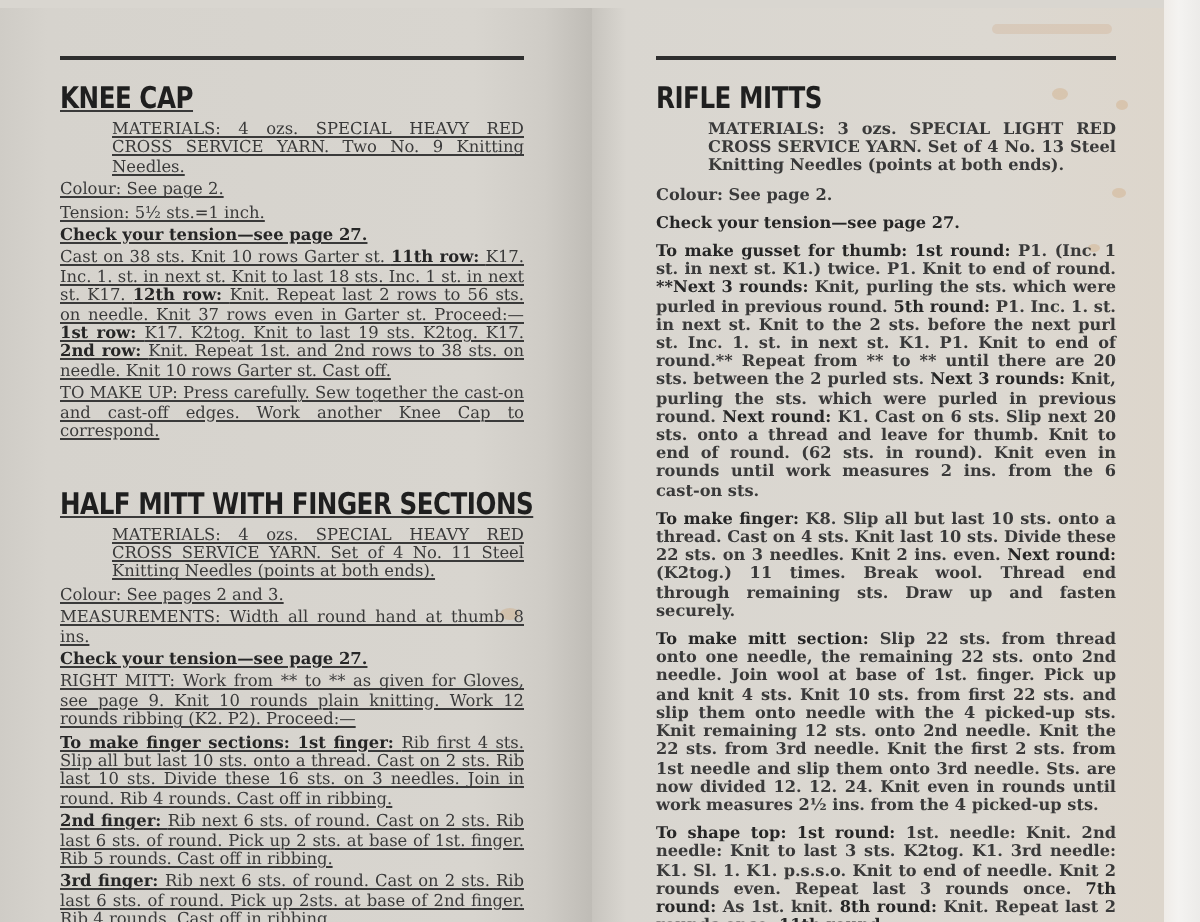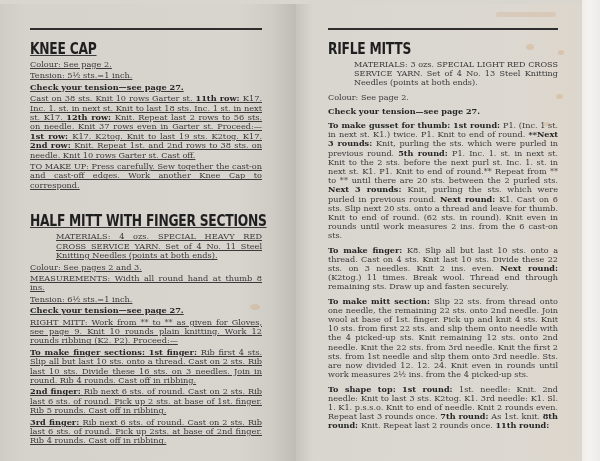--- a/index.html
+++ b/index.html
@@ -46,51 +46,51 @@
     color:#1f1f1f;
     white-space:nowrap;
   }
   p {
     margin:0 0 2px 0;
     font-size:8.2px;
     line-height:9.4px;
     text-align:justify;
   }
   p.indent { padding-left:26px; }
-  .right p { font-size:8.1px; line-height:9.2px; }
+  .right p { font-size:8.1px; line-height:9.2px;font-weight:bold; }
   .right p.gap { margin-top:5px; }
   b { color:#262626; }
 </style>
 </head>
 <body>
 
 <div class="spread">
 
   <div class="page left">
     <div class="stain" style="left:250px;top:300px;width:10px;height:6px;"></div>
     <div class="content">
       <div class="rule"></div>
 
       <section>
         <h2>KNEE CAP</h2>
+        <p class="indent">MATERIALS: 4 ozs. SPECIAL HEAVY RED CROSS SERVICE YARN. Two No. 9 Knitting Needles.</p>
         <p>Colour: See page 2.</p>
         <p>Tension: 5½ sts.=1 inch.</p>
         <p><b>Check your tension—see page 27.</b></p>
         <p>
           <span>Cast on 38 sts. Knit 10 rows Garter st. </span><b>11th row: </b><span>K17. Inc. 1. st. in next st. Knit to last 18 sts. Inc. 1 st. in next st. K17. </span><b>12th row: </b><span>Knit. Repeat last 2 rows to 56 sts. on needle. Knit 37 rows even in Garter st. Proceed:—</span><b>1st row: </b><span>K17. K2tog. Knit to last 19 sts. K2tog. K17. </span><b>2nd row: </b><span>Knit. Repeat 1st. and 2nd rows to 38 sts. on needle. Knit 10 rows Garter st. Cast off.</span>
         </p>
         <p>TO MAKE UP: Press carefully. Sew together the cast-on and cast-off edges. Work another Knee Cap to correspond.</p>
       </section>
 
       <section style="margin-top:22px;">
         <h2>HALF MITT WITH FINGER SECTIONS</h2>
         <p class="indent">MATERIALS: 4 ozs. SPECIAL HEAVY RED CROSS SERVICE YARN. Set of 4 No. 11 Steel Knitting Needles (points at both ends).</p>
         <p>Colour: See pages 2 and 3.</p>
         <p>MEASUREMENTS: Width all round hand at thumb 8 ins.</p>
-        <p>Tension: 6½ sts.=1 inch.</p>
         <p><b>Check your tension—see page 27.</b></p>
         <p>RIGHT MITT: Work from ** to ** as given for Gloves, see page 9. Knit 10 rounds plain knitting. Work 12 rounds ribbing (K2. P2). Proceed:—</p>
         <p><b>To make finger sections: 1st finger: </b><span>Rib first 4 sts. Slip all but last 10 sts. onto a thread. Cast on 2 sts. Rib last 10 sts. Divide these 16 sts. on 3 needles. Join in round. Rib 4 rounds. Cast off in ribbing.</span></p>
         <p><b>2nd finger: </b><span>Rib next 6 sts. of round. Cast on 2 sts. Rib last 6 sts. of round. Pick up 2 sts. at base of 1st. finger. Rib 5 rounds. Cast off in ribbing.</span></p>
         <p><b>3rd finger: </b><span>Rib next 6 sts. of round. Cast on 2 sts. Rib last 6 sts. of round. Pick up 2sts. at base of 2nd finger. Rib 4 rounds. Cast off in ribbing.</span></p>
 
       </section>
     </div>
   </div>
 

